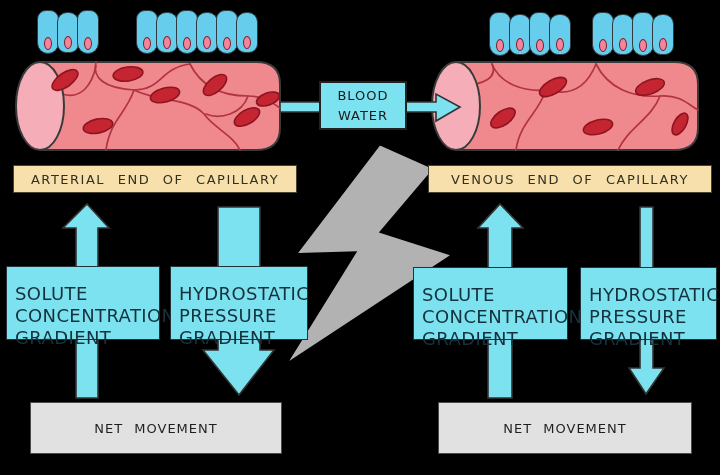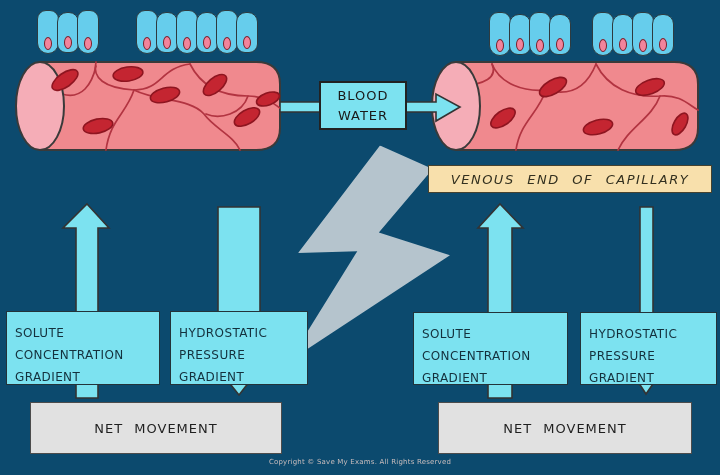--- a/index.html
+++ b/index.html
@@ -1,17 +1,17 @@
 <!DOCTYPE html>
 <html style="--cyan: #7ce2f0; --cell: #66cdec; --nucleus: #f2849b; --capillary: #f0898e; --capillary_end: #f5adb7; --rbc: #c42531; --rbc_outline: #8e1520; --vessel_line: #b23441; --cream: #f8e0ac; --gray: #e1e1e1; --text_dark: #14313d; --watermark: #ededed;"><head>
 <meta charset="utf-8">
 <style>
   html,body{margin:0;padding:0;background:#888;}
   #stage{
-    position:relative;width:720px;height:475px;background:#0c4a6e;overflow:hidden;
+    position:relative;width:720px;height:475px;background:#000000;overflow:hidden;
     font-family:"DejaVu Sans","Liberation Sans",sans-serif;
     -webkit-font-smoothing:antialiased;
   }
   
   .watermark{position:absolute;left:298px;top:146px;z-index:0;transform:rotate(10deg);}
   .watermark polygon{fill:var(--watermark);opacity:.75;}
   
   .cell-group{position:absolute;display:flex;align-items:flex-start;z-index:2;}
   .cell{
     position:relative;width:22px;height:44px;margin-left:-2px;
@@ -44,22 +44,22 @@
   }
   .end-label{
     position:absolute;top:165px;height:28px;width:284px;z-index:4;
     background:var(--cream);border:1.6px solid #46422f;box-sizing:border-box;
     display:flex;align-items:center;justify-content:center;
     font-size:13px;letter-spacing:1.5px;word-spacing:7px;color:#33301f;
   }
   .info-box{
     position:absolute;z-index:4;background:var(--cyan);
     border:1.8px solid #23333a;box-sizing:border-box;
-    padding:10px 0 0 8px;font-size:12px;line-height:22px;
-    letter-spacing:.4px;color:var(--text_dark);margin-top:45px;
+    padding:16px 0 0 8px;font-size:18px;line-height:22px;
+    letter-spacing:.4px;color:var(--text_dark);
   }
   .net-box{
     position:absolute;top:402px;height:52px;z-index:4;
     background:var(--gray);border:1.6px solid #4c4c4c;box-sizing:border-box;
     display:flex;flex-direction:column;align-items:center;justify-content:center;
     font-size:13px;line-height:21px;letter-spacing:1px;word-spacing:6px;color:#1f1f1f;
   }
   .copyright{
     position:absolute;left:0;right:0;top:458px;text-align:center;z-index:4;
     font-size:7px;color:#c9bdbd;letter-spacing:.2px;
@@ -170,21 +170,22 @@
   </svg>
 
   <svg class="connector-svg" style="left:280px;top:90px;" width="185" height="36" viewBox="0 0 185 36">
     <polygon class="arrow-shape" points="0,12 156,12 156,4 180,17 156,31 156,22 0,22"></polygon>
   </svg>
   <div class="plasma-box">
     <span>BLOOD</span>
     <span>WATER</span>
   </div>
 
-  <div class="end-label" style="left:428px;font-style:italic;">VENOUS END OF CAPILLARY</div>
+  <div class="end-label" style="left:13px;">ARTERIAL END OF CAPILLARY</div>
+  <div class="end-label" style="left:428px;">VENOUS END OF CAPILLARY</div>
 
   <svg class="arrow-svg" style="left:60px;top:200px;" width="52" height="202" viewBox="0 0 52 202">
     <polygon class="arrow-shape" points="27,4 49,28 38,28 38,198 16,198 16,28 3,28"></polygon>
   </svg>
 
   <svg class="arrow-svg" style="left:200px;top:203px;" width="78" height="196" viewBox="0 0 78 196">
     <polygon class="arrow-shape" points="18,4 60,4 60,147 74,147 39,192 3,147 18,147"></polygon>
   </svg>
 
   <svg class="arrow-svg" style="left:472px;top:200px;" width="56" height="202" viewBox="0 0 56 202">
@@ -216,15 +217,14 @@
     <div>GRADIENT</div>
   </div>
 
   <div class="net-box" style="left:30px;width:252px;">
     <span>NET MOVEMENT</span>
   </div>
   <div class="net-box" style="left:438px;width:254px;">
     <span>NET MOVEMENT</span>
   </div>
 
-  <div class="copyright">Copyright © Save My Exams. All Rights Reserved</div>
 
 </div>
 
 </body></html>

